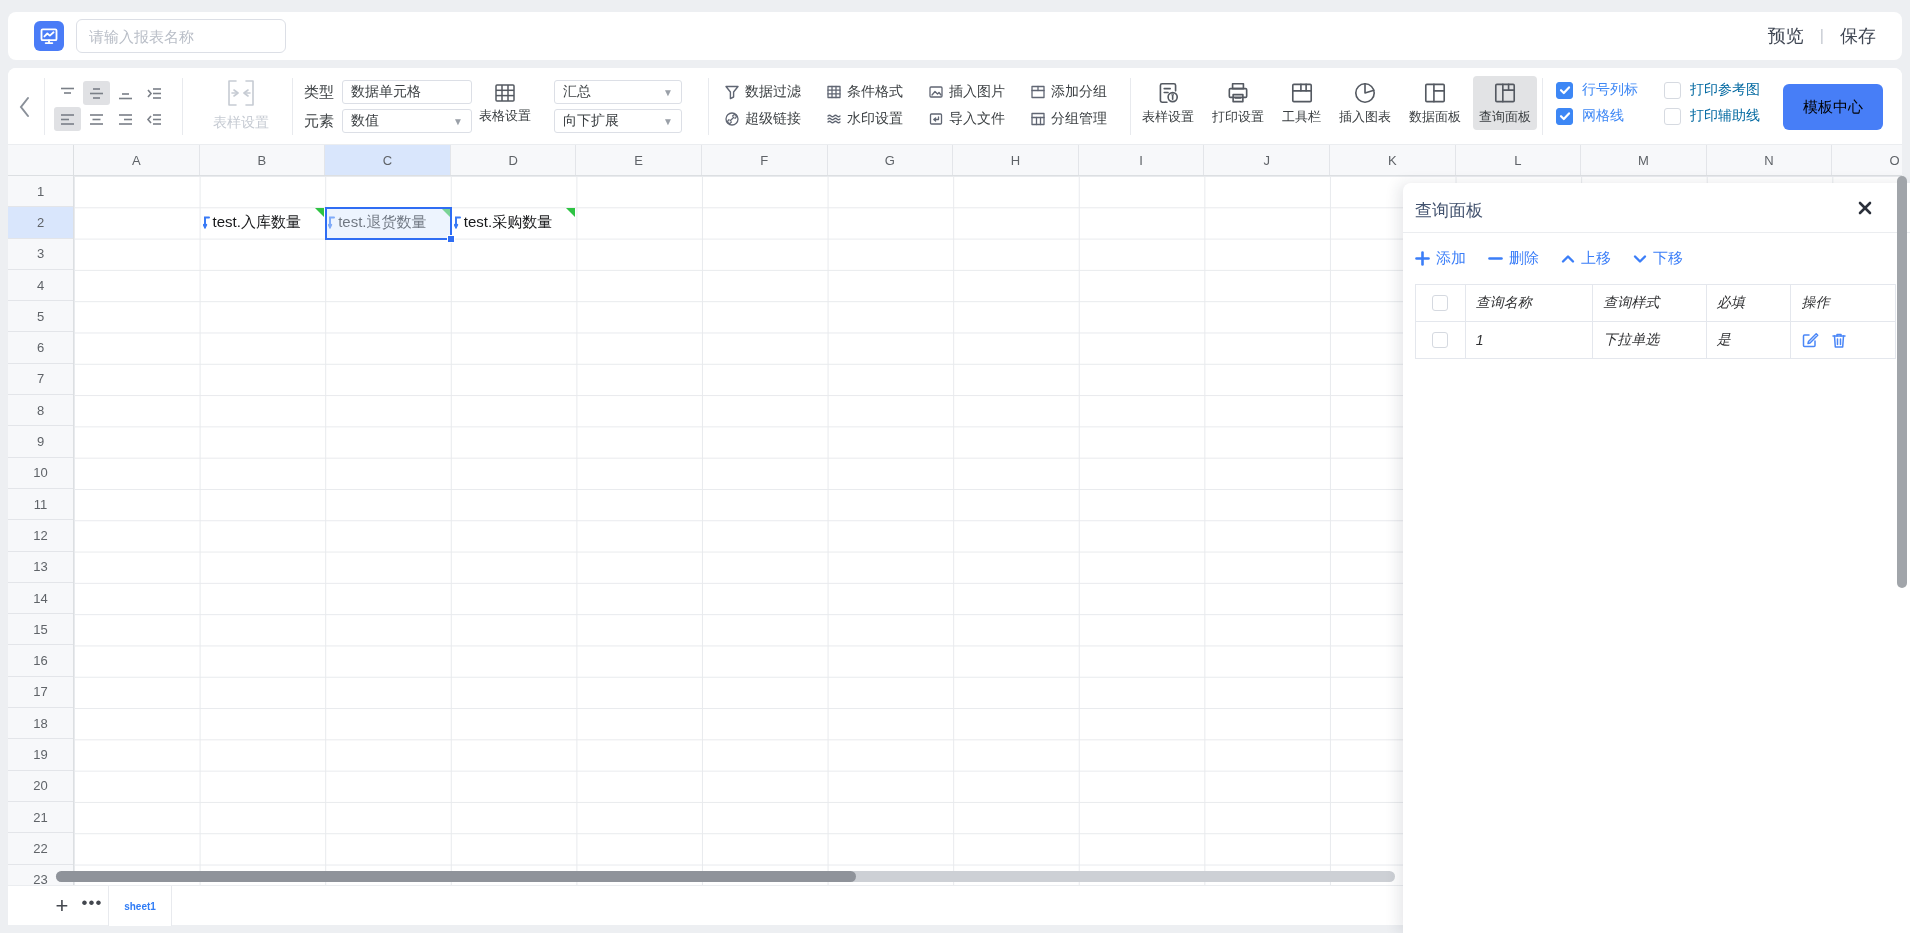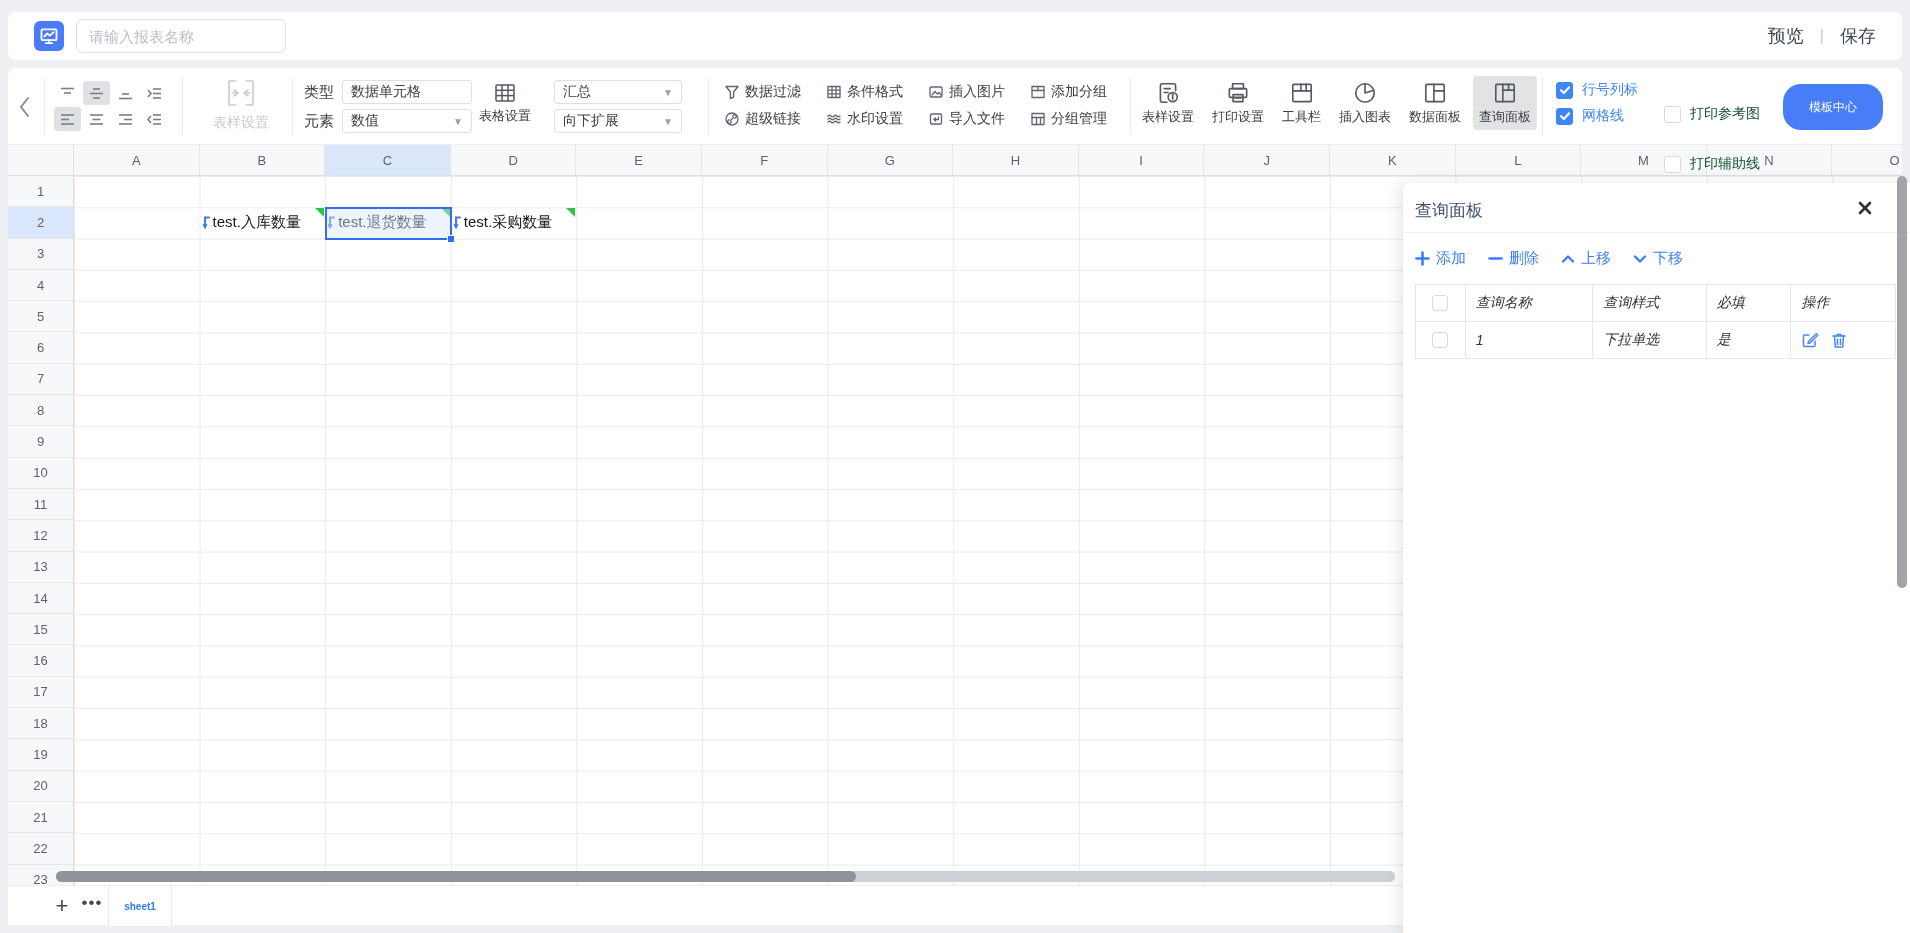--- a/index.html
+++ b/index.html
@@ -41,22 +41,22 @@
   .action-grid { position:absolute; left:716px; top:11px; display:grid; grid-template-columns:repeat(4,102px); grid-template-rows:26px 26px; row-gap:1px; }
   .act-btn { display:flex; align-items:center; gap:5px; font-size:14px; color:#3c4043; cursor:pointer; white-space:nowrap; }
   .act-btn svg { stroke:#606673; flex:0 0 auto; }
   #panel-buttons { position:absolute; left:1128px; top:8px; display:flex; gap:6px; }
   #toolbar-checks { position:absolute; left:1548px; top:13px; display:flex; gap:26px; }
   .check-col { display:flex; flex-direction:column; gap:8px;text-align:right; }
   .chk { display:flex; align-items:center; gap:9px; font-size:14px; cursor:pointer; white-space:nowrap; }
   .chk .box { width:17px; height:17px; border-radius:3px; border:1px solid #d6dae1; background:#fff; display:flex; align-items:center; justify-content:center; }
   .chk.on .box { background:#3d87f5; border-color:#3d87f5; }
   .chk.on { color:#3d87f5; }
-  .chk.off { color:#14532d;margin-top:24px; }
-  .tpl-btn { position:absolute; left:1775px; top:16px; width:100px; height:46px; background:#477ef7; color:#ffffff; border:none; border-radius:18px; font-size:12px; font-family:inherit; cursor:pointer; }
+  .chk.off { color:#0369a1; }
+  .tpl-btn { position:absolute; left:1775px; top:16px; width:100px; height:46px; background:#477ef7; color:#000000; border:none; border-radius:6px; font-size:15px; font-family:inherit; cursor:pointer; }
 
   
   .corner { position:absolute; left:8px; top:145px; width:66px; height:31px; background:#f7f8fa; border-right:1px solid #dcdfe2; border-bottom:1px solid #dcdfe2; z-index:5; }
   #col-headers { position:absolute; left:74px; top:145px; width:1828px; height:31px; background:#f7f8fa; border-bottom:1px solid #dcdfe2; display:flex; overflow:hidden; z-index:4; }
   .col-h { width:125.6px; flex:0 0 auto; display:flex; align-items:center; justify-content:center; font-size:13px; color:#5f6368; border-right:1px solid #e3e5e9; cursor:pointer; }
   .col-h.sel { background:#d9e6fc; }
   #row-headers { position:absolute; left:8px; top:176px; width:66px; height:709px; background:#f7f8fa; border-right:1px solid #dcdfe2; overflow:hidden; z-index:4; }
   .row-h { height:31.3px; display:flex; align-items:center; justify-content:center; font-size:13px; color:#5f6368; border-bottom:1px solid #e3e5e9; cursor:pointer; }
   .row-h.sel { background:#d9e6fc; }
   .grid-body { position:absolute; left:74px; top:176px; width:1828px; height:709px; background-image:linear-gradient(to right,#e8eaed 1px,transparent 1px),linear-gradient(to bottom,#e8eaed 1px,transparent 1px); background-size:125.6px 31.3px; z-index:1; }

